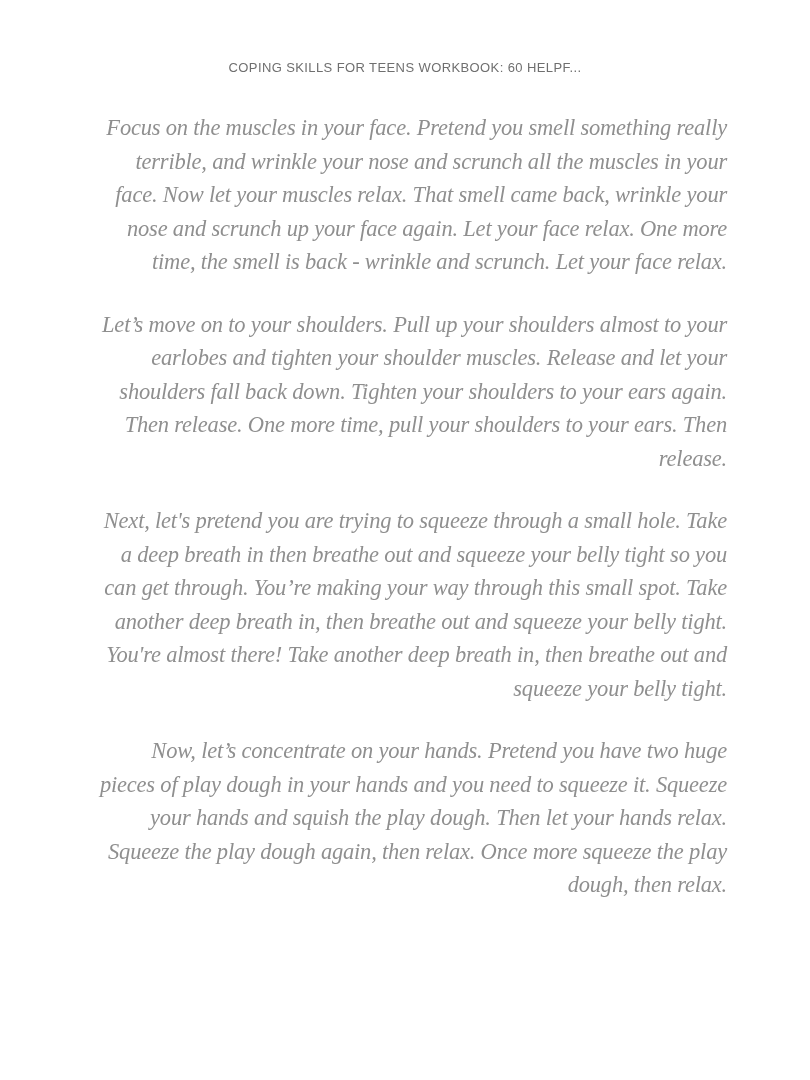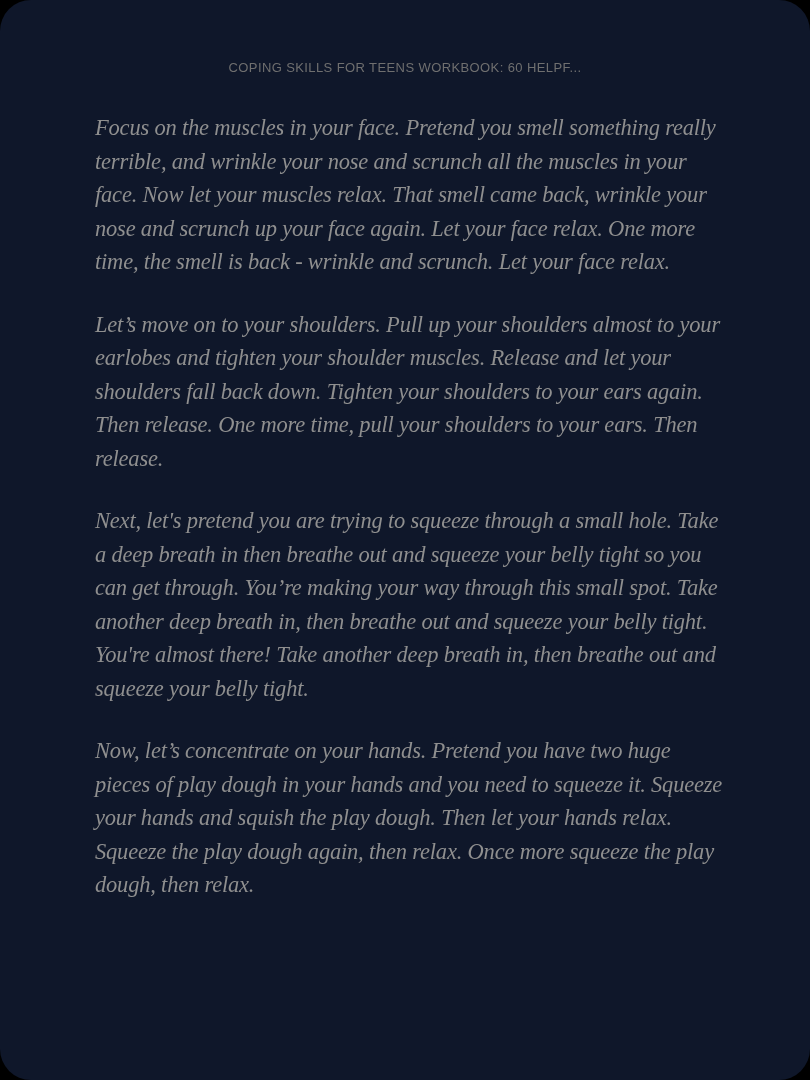--- a/index.html
+++ b/index.html
@@ -10,22 +10,21 @@
     width: 810px;
     height: 1080px;
     background: #000000;
     position: relative;
     overflow: hidden;
     font-family: "Liberation Sans", sans-serif;
   }
   .reader-page {
     position: absolute;
     inset: 0;
-    background: #0f172a;
-    border-radius: 31px;
+    background: #ffffff;
   }
   .book-title-header {
     position: absolute;
     top: 60px;
     left: 0;
     width: 100%;
     text-align: center;
     font-family: "Liberation Sans", sans-serif;
     font-size: 13px;
     line-height: 16px;
@@ -41,21 +40,21 @@
     width: 632px;
   }
   .reading-content p {
     margin: 0 0 29px 0;
     font-family: "Liberation Serif", serif;
     font-style: italic;
     font-size: 22.5px;
     line-height: 33.5px;
     letter-spacing: -0.2px;
     color: #8f8f8f;
-    text-align: left;
+    text-align: right;
   }
 </style>
 </head>
 <body>
 
 <div class="reader-page">
 
   <div class="book-title-header">COPING SKILLS FOR TEENS WORKBOOK: 60 HELPF...</div>
 
   <div class="reading-content">

